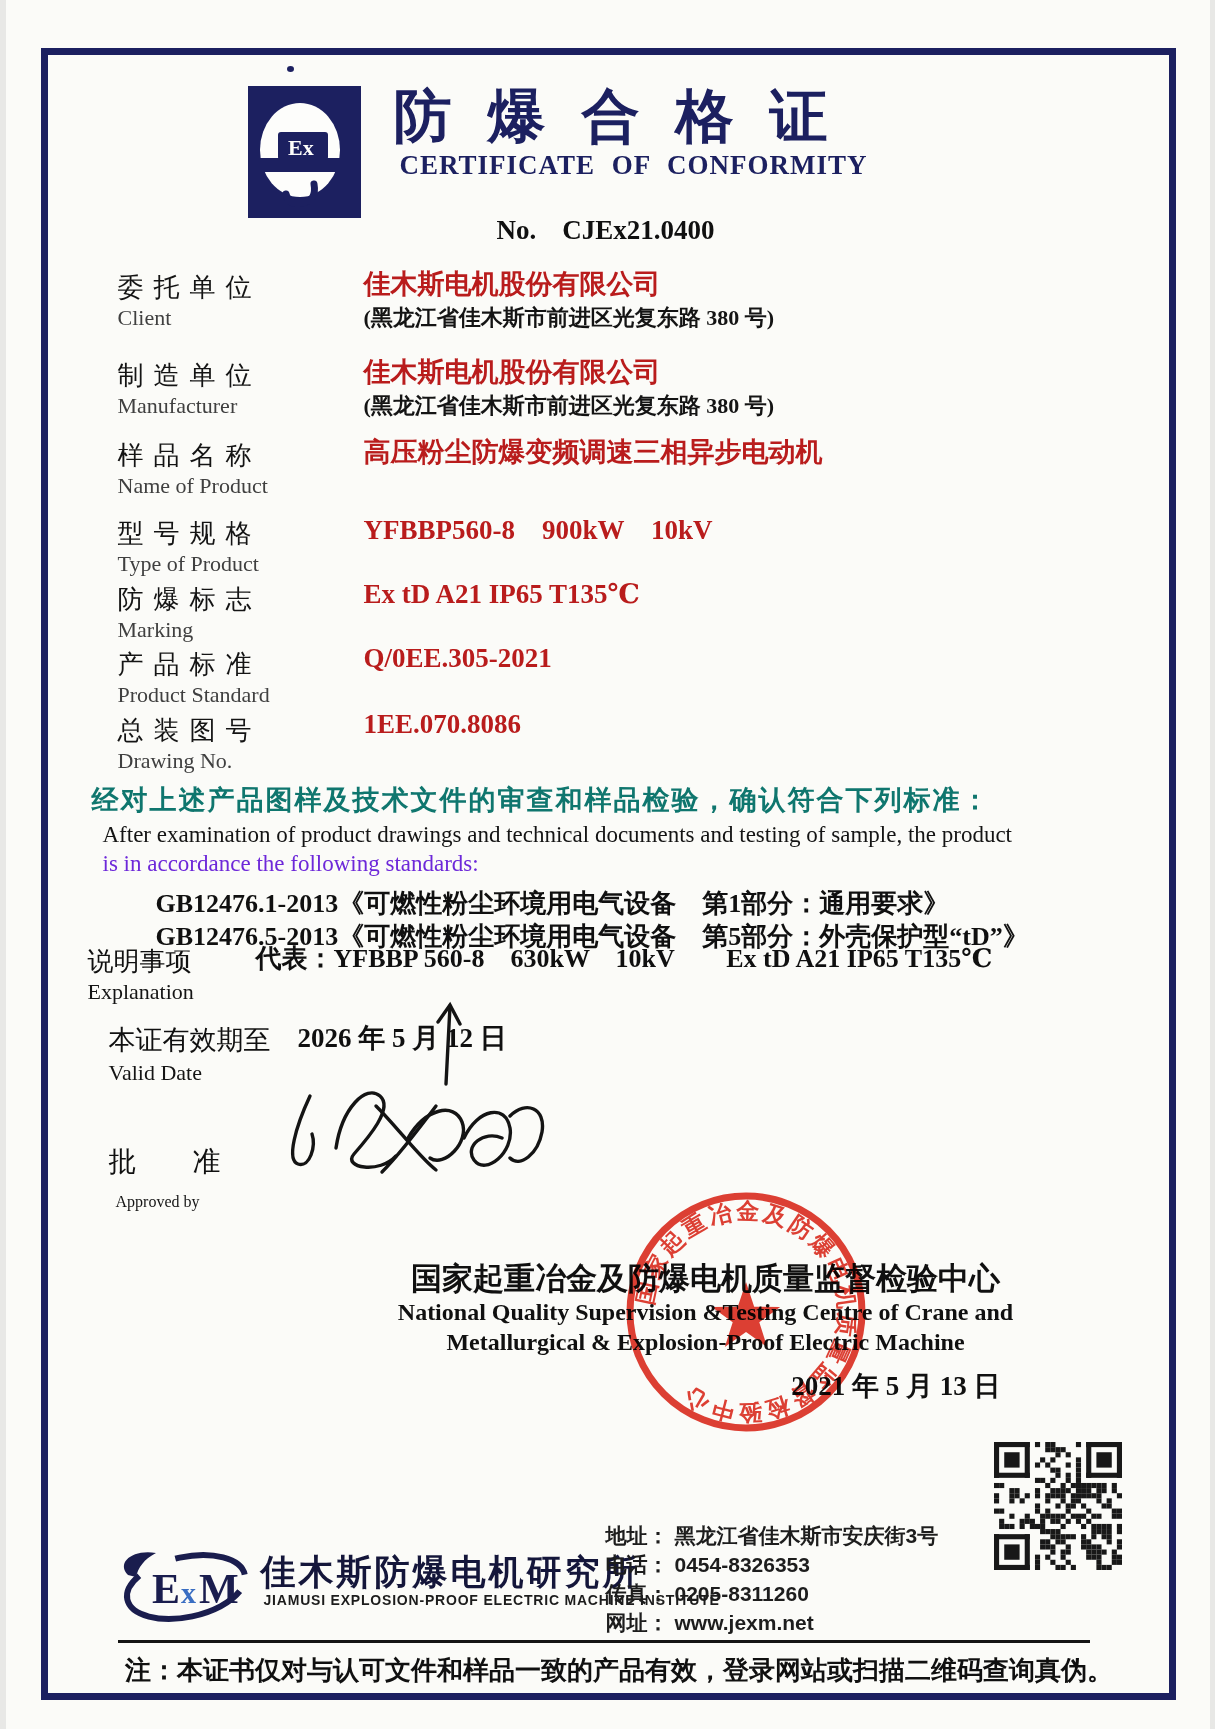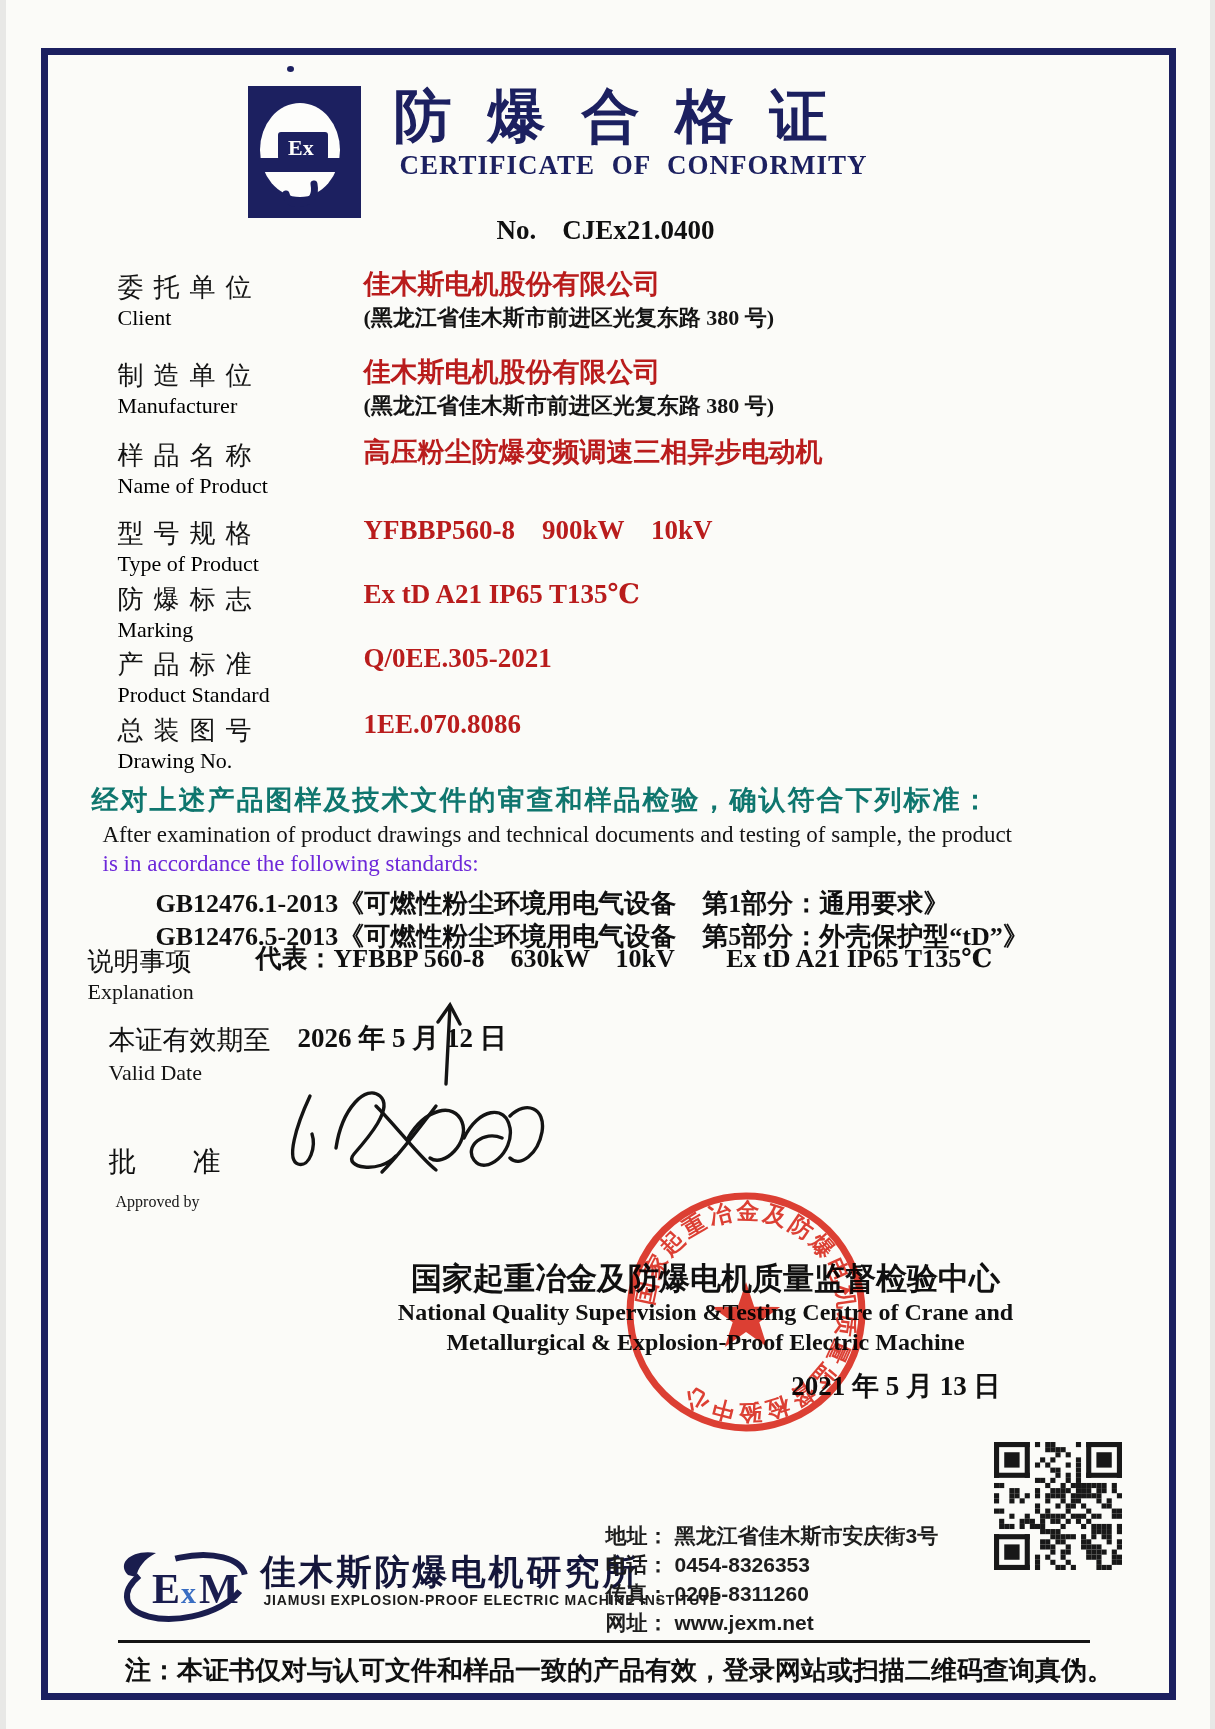--- a/index.html
+++ b/index.html
@@ -16,21 +16,21 @@
   .title-cn{position:absolute;left:285px;top:78px;width:640px;text-align:center;font-size:58px;font-weight:bold;
             color:var(--navy);letter-spacing:36px;text-indent:36px;white-space:nowrap;}
   .title-en{position:absolute;left:308px;top:150px;width:640px;text-align:center;font-size:27px;font-weight:bold;
             color:var(--navy);letter-spacing:1px;word-spacing:9px;}
   .cert-no{position:absolute;left:320px;top:215px;width:560px;text-align:center;font-size:27px;font-weight:bold;color:#101010;}
   .cert-no .no-label{margin-right:26px;}
 
   
   .frow{position:absolute;left:0;width:1215px;height:80px;}
   .flabel-cn{position:absolute;left:112px;top:0;font-size:26px;letter-spacing:10px;color:#141414;white-space:nowrap;}
-  .flabel-en{position:absolute;left:112px;top:35px;font-size:22px;color:#000000;}
+  .flabel-en{position:absolute;left:112px;top:35px;font-size:22px;color:#404040;}
   .fvalue{position:absolute;left:358px;top:-4px;font-size:27px;font-weight:bold;white-space:pre;color:#b91c1c;}
   .fnote{position:absolute;left:358px;top:33px;font-size:22px;font-weight:bold;color:#141414;}
 
   
   .stmt-cn{position:absolute;left:86px;top:782px;font-size:27px;font-weight:600;letter-spacing:2px;color:#0f766e;white-space:nowrap;}
   .stmt-en1{position:absolute;left:97px;top:822px;font-size:23px;color:#141414;}
   .stmt-en2{position:absolute;left:97px;top:851px;font-size:23px;color:#6d28d9;}
   .std1{position:absolute;left:150px;top:886px;font-size:26px;font-weight:600;color:#101010;white-space:nowrap;}
   .std2{position:absolute;left:150px;top:919px;font-size:26px;font-weight:600;color:#101010;white-space:nowrap;}
 

